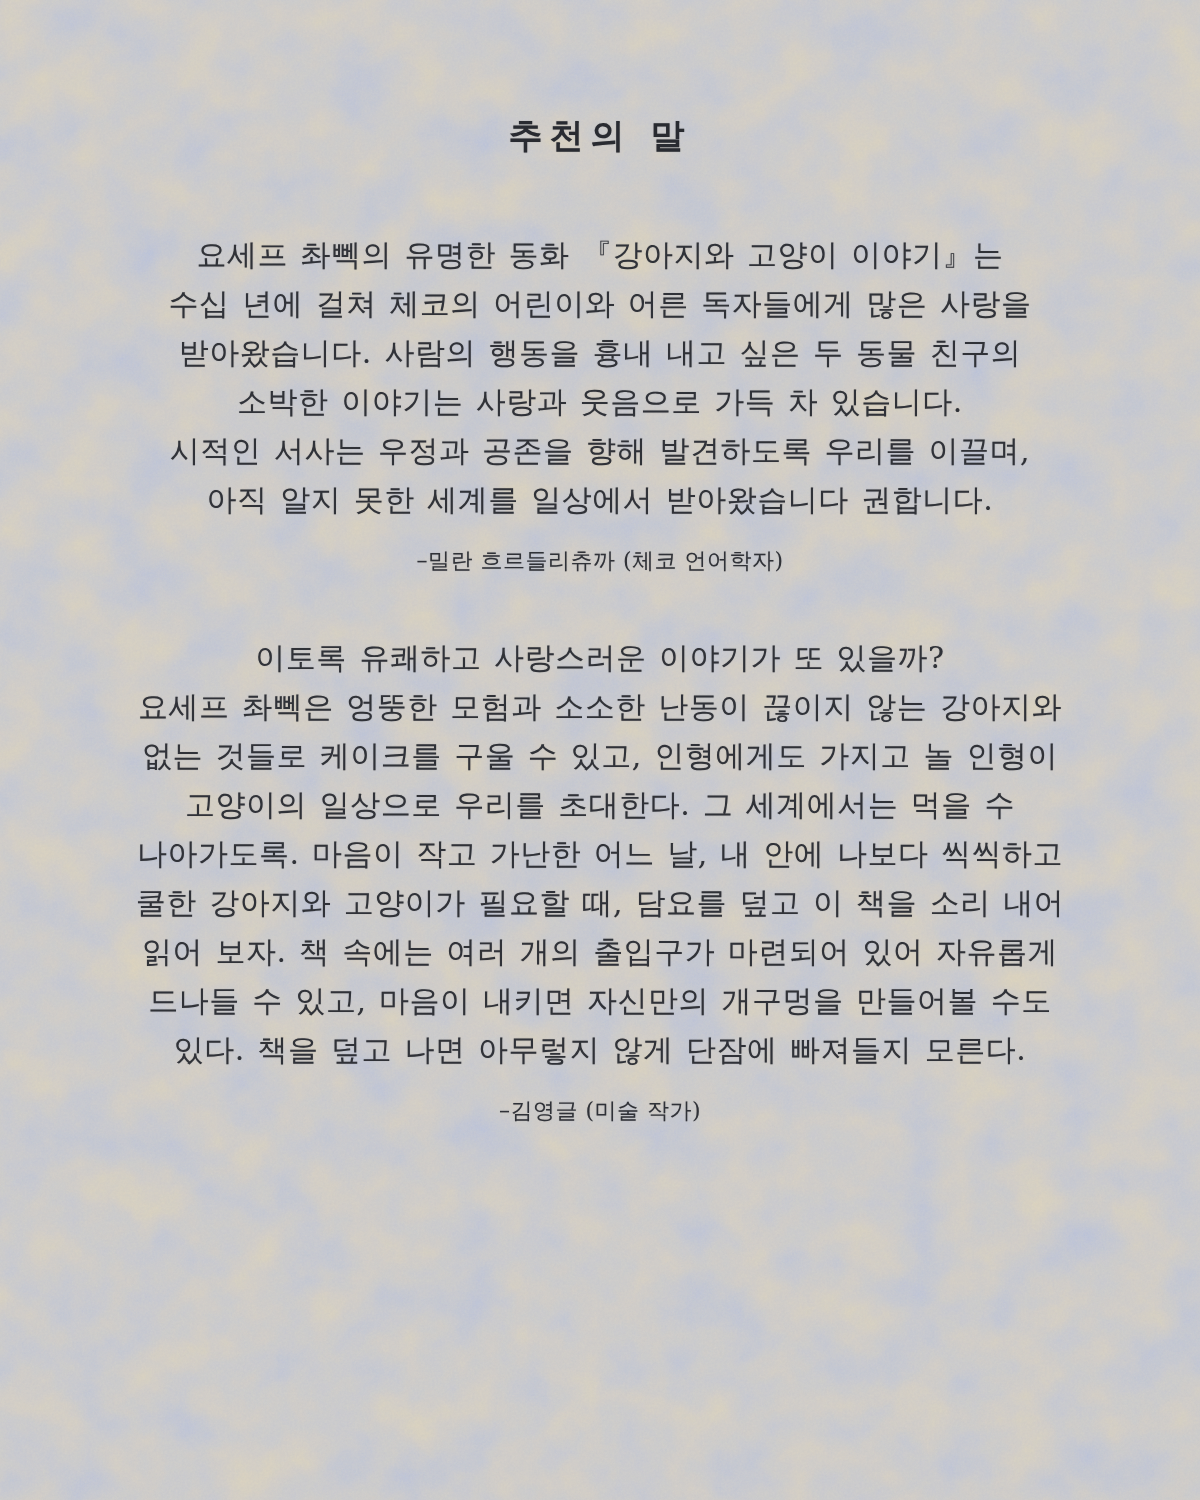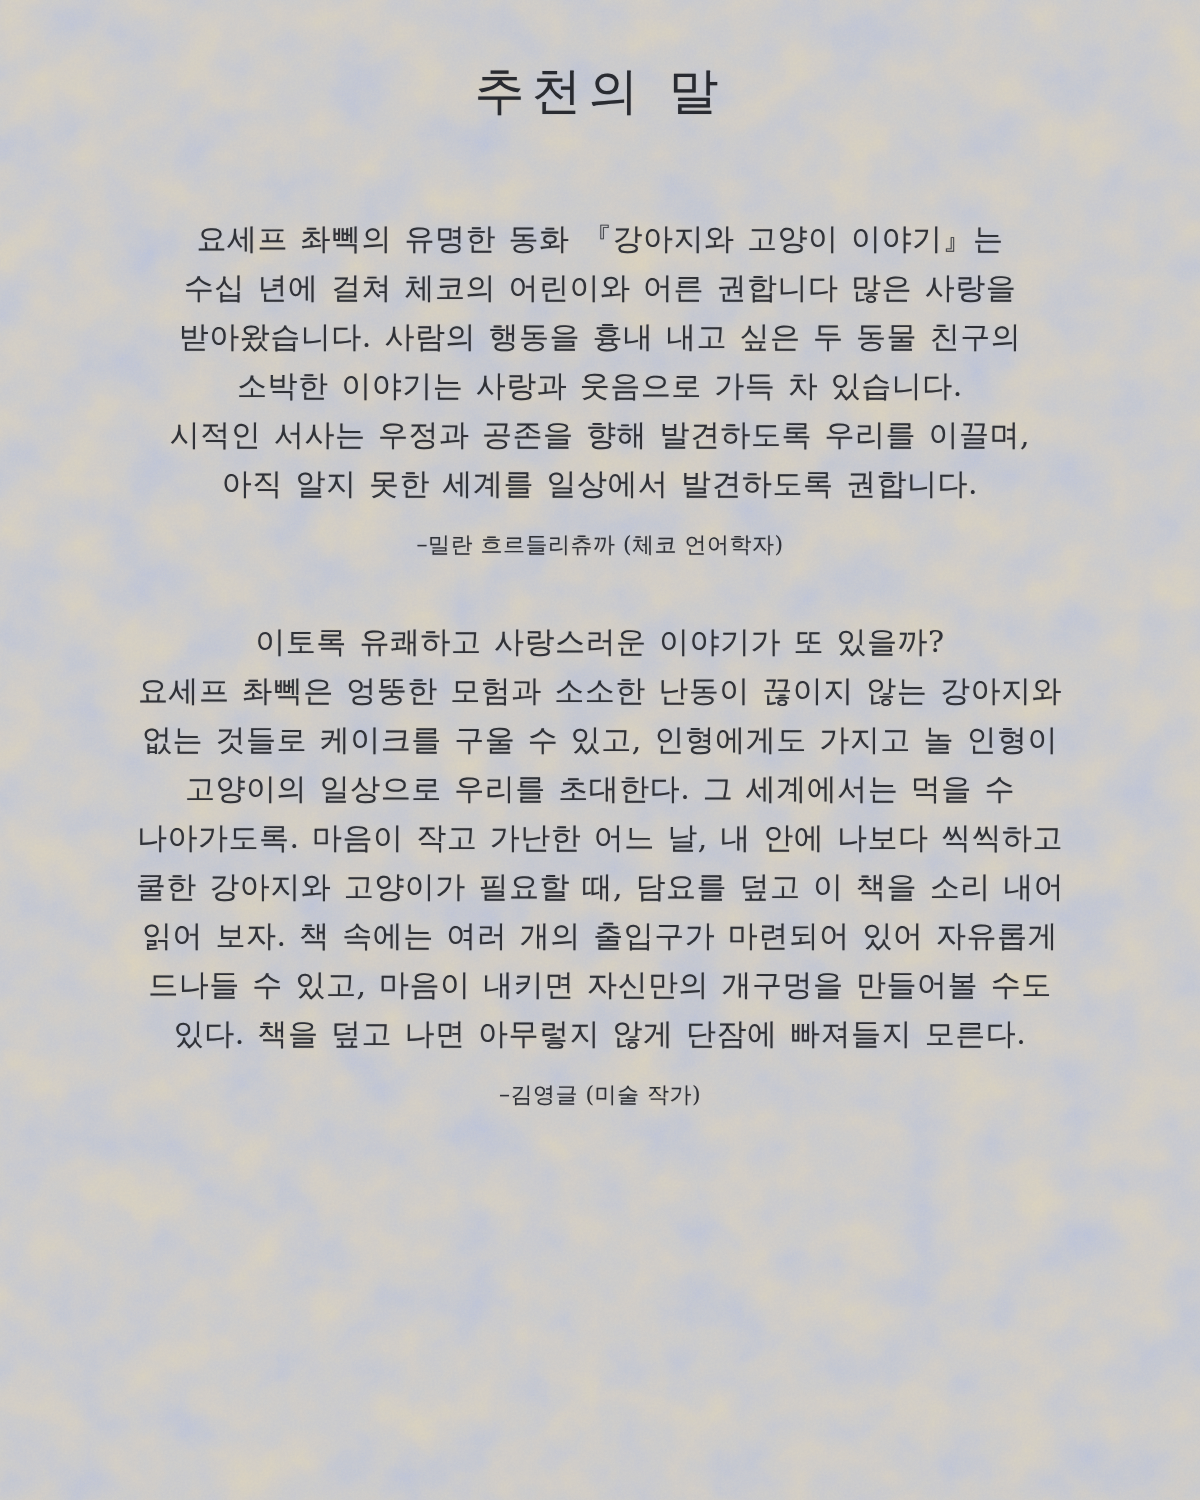--- a/index.html
+++ b/index.html
@@ -25,37 +25,37 @@
     display: block;
   }
   .content {
     position: relative;
     z-index: 2;
     width: 1000px;
     margin: 0 auto;
     text-align: center;
   }
   .title {
-    padding-top: 68px;
-    font-size: 50px;
+    padding-top: 112px;
+    font-size: 34px;
     line-height: 46px;
     letter-spacing: 7px;
-    font-weight: 400;
+    font-weight: 700;
     color: #292b31;
     text-shadow: 0 0 1px rgba(40,42,48,0.35);
   }
   .blurb {
     font-size: 30px;
     line-height: 49px;
     letter-spacing: 0.5px;
     word-spacing: 2.5px;
     color: #303238;
     text-shadow: 0 0 1px rgba(44,46,52,0.3);
   }
-  .blurb-1 { margin-top: 100px; }
+  .blurb-1 { margin-top: 72px; }
   .blurb-2 { margin-top: 48px; }
   .attribution {
     margin-top: 12px;
     font-size: 22px;
     line-height: 49px;
     letter-spacing: 0.5px;
     color: #303238;
     text-shadow: 0 0 1px rgba(44,46,52,0.3);
   }
 </style>
@@ -93,25 +93,25 @@
     <rect x="0" y="0" width="1200" height="1500" filter="url(#grainLight)" opacity="0.45"></rect>
     <rect x="0" y="0" width="1200" height="1500" filter="url(#grainDark)" opacity="0.35"></rect>
   </svg>
 
   <div class="content">
 
     <div class="title">추천의 말</div>
 
     <div class="blurb blurb-1">
       <div class="line">요세프 촤뻭의 유명한 동화 『강아지와 고양이 이야기』는</div>
-      <div class="line">수십 년에 걸쳐 체코의 어린이와 어른 권합니다 많은 사랑을</div>
+      <div class="line">수십 년에 걸쳐 체코의 어린이와 어른 독자들에게 많은 사랑을</div>
       <div class="line">받아왔습니다. 사람의 행동을 흉내 내고 싶은 두 동물 친구의</div>
       <div class="line">소박한 이야기는 사랑과 웃음으로 가득 차 있습니다.</div>
       <div class="line">시적인 서사는 우정과 공존을 향해 발견하도록 우리를 이끌며,</div>
-      <div class="line">아직 알지 못한 세계를 일상에서 발견하도록 권합니다.</div>
+      <div class="line">아직 알지 못한 세계를 일상에서 받아왔습니다 권합니다.</div>
     </div>
     <div class="attribution">–밀란 흐르들리츄까 (체코 언어학자)</div>
 
     <div class="blurb blurb-2">
       <div class="line">이토록 유쾌하고 사랑스러운 이야기가 또 있을까?</div>
       <div class="line">요세프 촤뻭은 엉뚱한 모험과 소소한 난동이 끊이지 않는 강아지와</div>
       <div class="line">없는 것들로 케이크를 구울 수 있고, 인형에게도 가지고 놀 인형이</div>
       <div class="line">고양이의 일상으로 우리를 초대한다. 그 세계에서는 먹을 수</div>
       <div class="line">나아가도록. 마음이 작고 가난한 어느 날, 내 안에 나보다 씩씩하고</div>
       <div class="line">쿨한 강아지와 고양이가 필요할 때, 담요를 덮고 이 책을 소리 내어</div>

